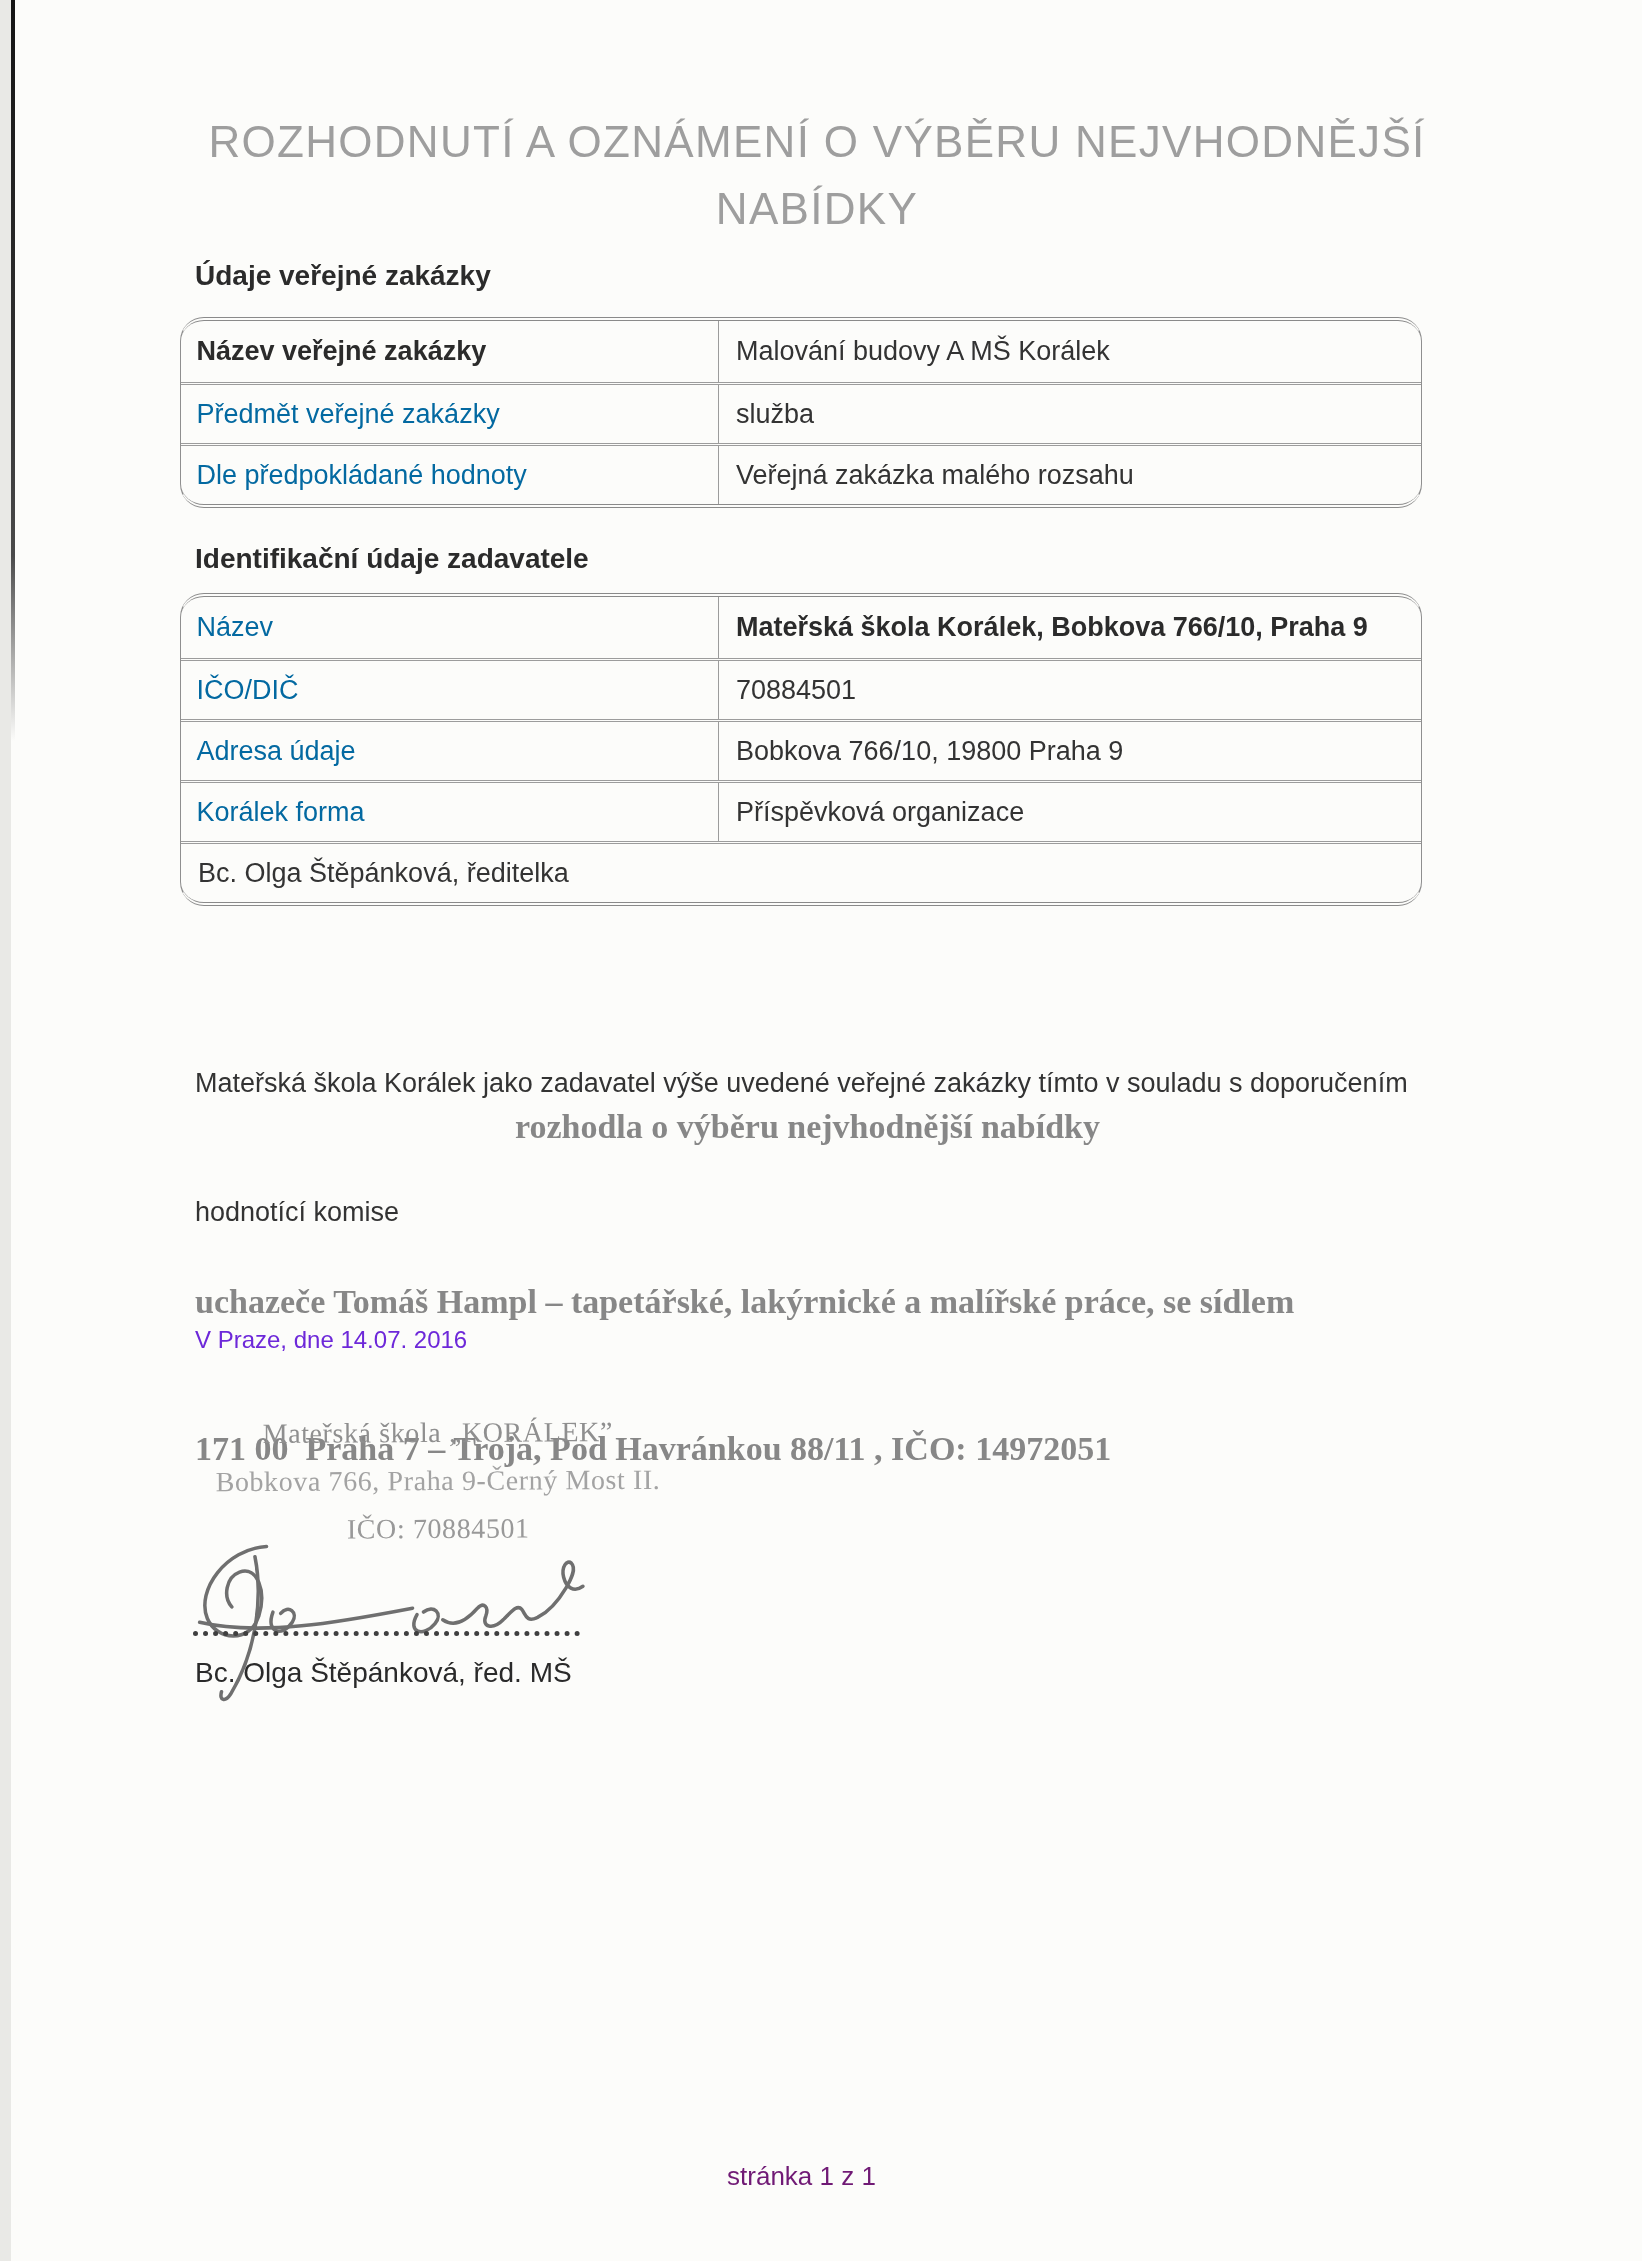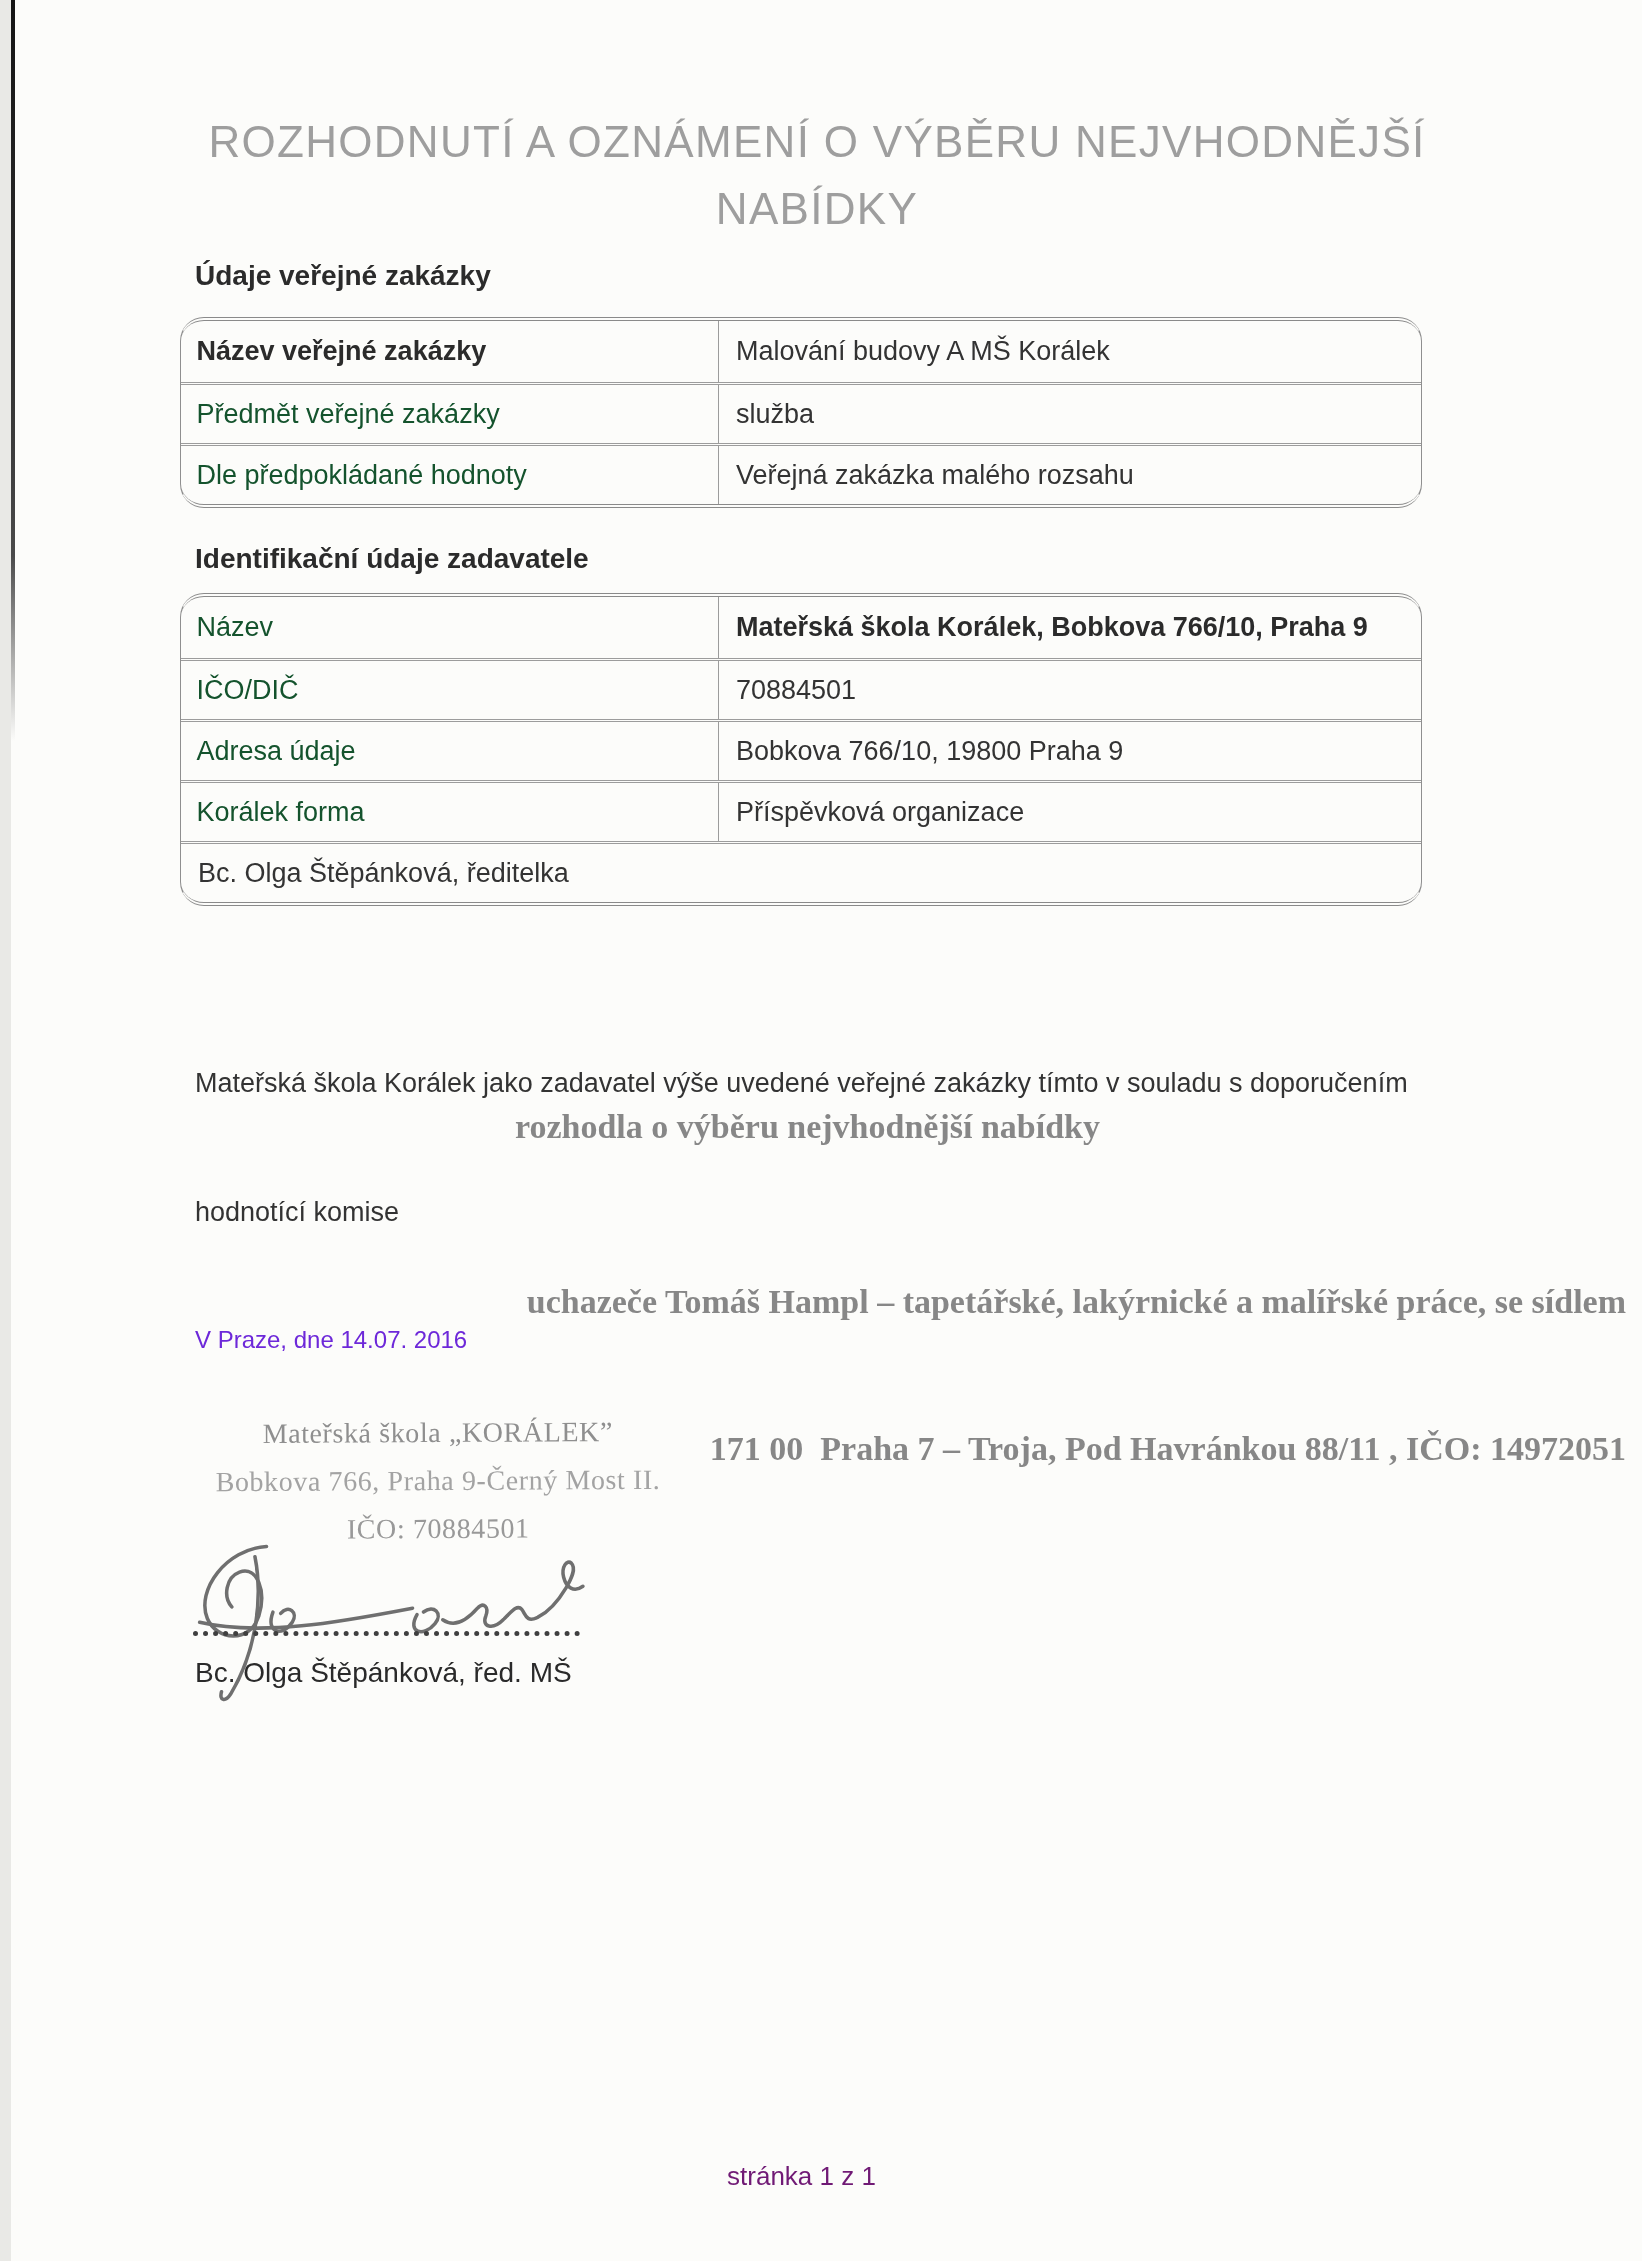--- a/index.html
+++ b/index.html
@@ -63,21 +63,21 @@
     display: flex;
     height: 61px;
     align-items: stretch;
   }
   .trow + .trow { border-top: 3.9px double #9c9c9c; }
 
   .tcell {
     display: flex;
     align-items: center;
     font-size: 27px;
-    color: #14532d;
+    color: #0369a1;
   }
   .tlabel {
     width: 538px;
     padding-left: 15.5px;
     border-right: 1.9px solid #9c9c9c;
   }
   .tvalue {
     flex: 1;
     padding-left: 17px;
     color: #333333;
@@ -108,21 +108,20 @@
   .winner-paragraph {
     position: absolute;
     left: 184px; top: 1179px;
     width: 1431px;
     font-family: "Liberation Serif", "DejaVu Serif", serif;
     font-weight: bold;
     font-size: 34px;
     line-height: 49px;
     color: #878787;
     white-space: pre-wrap;
-    text-align: right;
   }
 
   .date-line {
     position: absolute;
     left: 184px; top: 1326px;
     font-size: 24px;
     color: #6d28d9;
   }
 
   .stamp {

